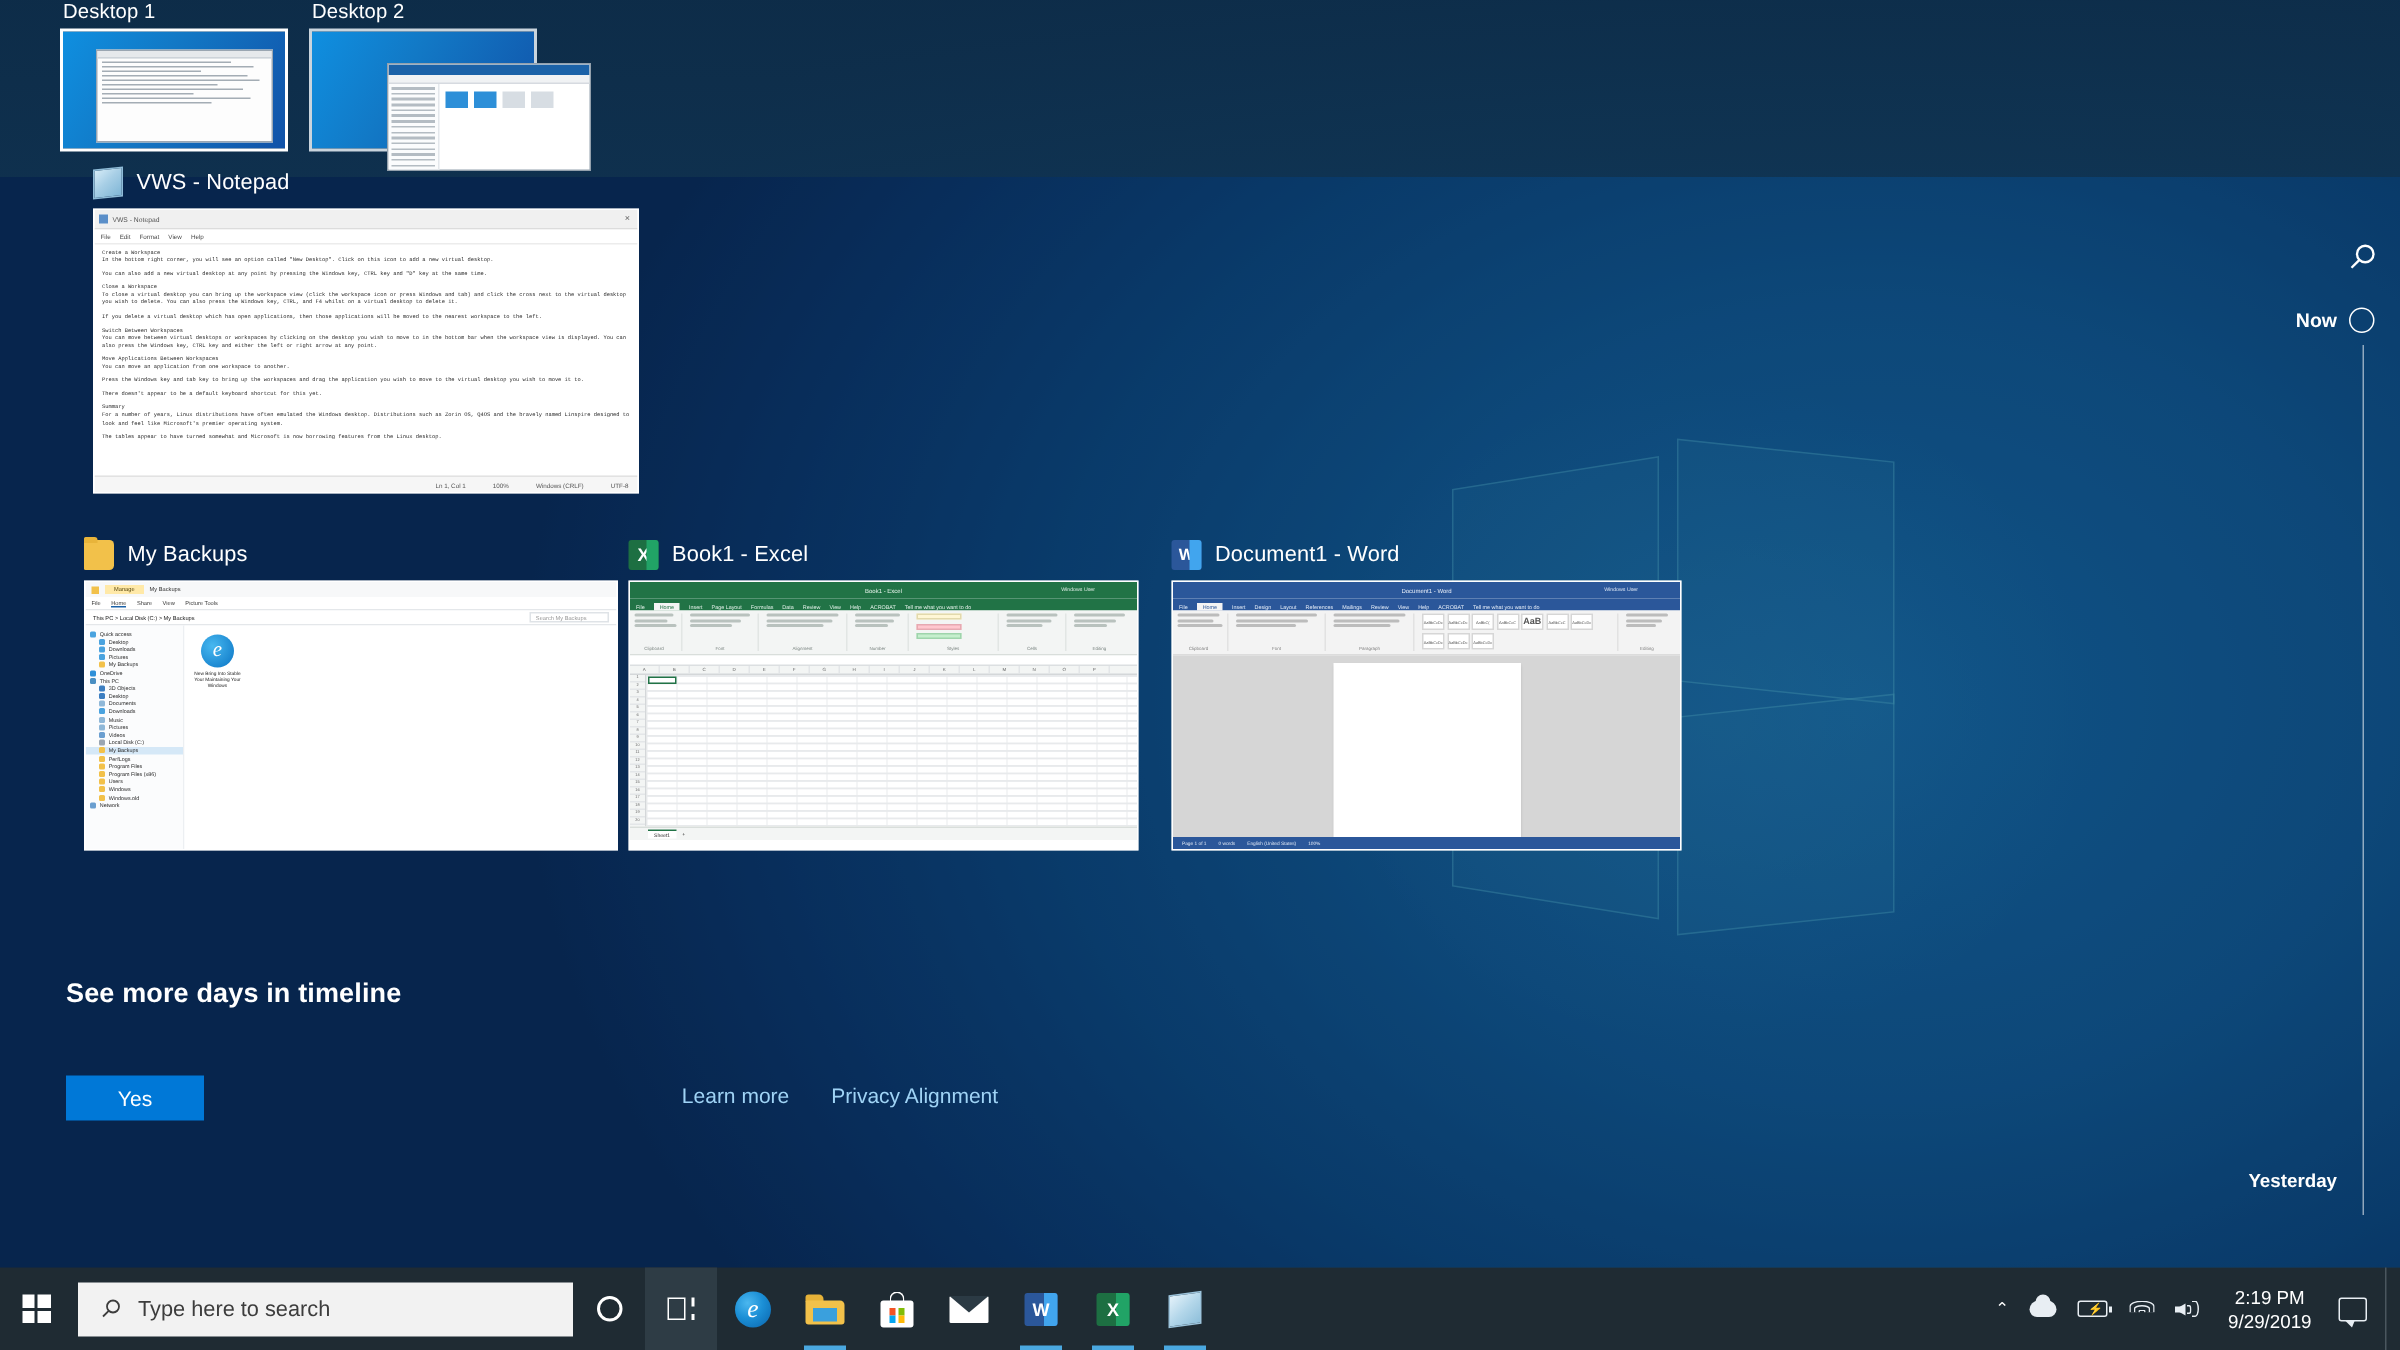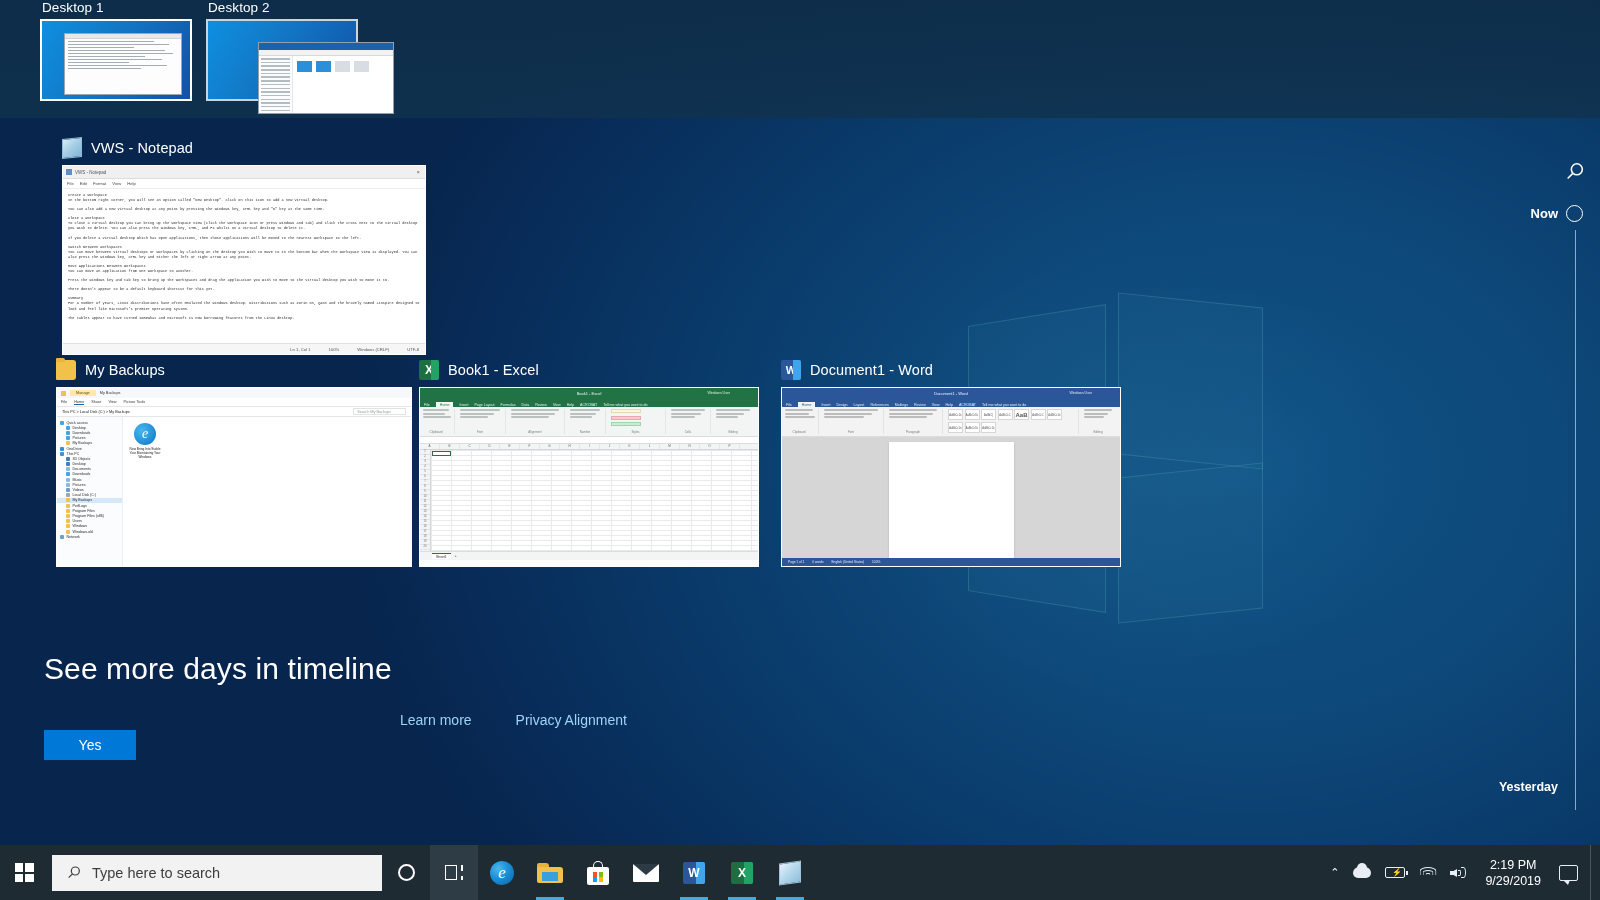--- a/index.html
+++ b/index.html
@@ -132,21 +132,21 @@
   .icon-word { background: #2b579a; border-radius: 2px; display: flex; align-items: center; justify-content: center; }
   .icon-word span { color: #fff; font-size: 11px; font-weight: bold; }
   .icon-word::after {
     content: ""; position: absolute; right: 0; top: 0; width: 8px; height: 20px;
     background: #41a5ee; border-radius: 0 2px 2px 0;
   }
 
   .win-frame { background: #ffffff; border: 1px solid rgba(255,255,255,0.55); overflow: hidden; position: relative; }
 
   
-  #card-notepad { left: 40px; top: 138px; padding-left: 22px; }
+  #card-notepad { left: 40px; top: 112px; padding-left: 22px; }
   #np-frame { width: 364px; height: 190px; }
   #np-titlebar {
     height: 13px; background: #f0f0f0; border-bottom: 1px solid #dcdcdc;
     display: flex; align-items: center; padding: 0 3px; gap: 3px;
   }
   #np-titlebar .np-ic { width: 6px; height: 6px; background: #5b8fc9; }
   #np-titlebar .np-tt { font-size: 4.5px; color: #555; }
   #np-titlebar .np-x { margin-left: auto; font-size: 6px; color: #666; padding-right: 2px; }
   #np-menubar {
     height: 10px; background: #fff; border-bottom: 1px solid #ececec;
@@ -235,25 +235,25 @@
   .wd-grp i { display: block; height: 2px; background: #bcbcbc; border-radius: 1px; }
   .wd-grp .lbl { font-size: 3px; color: #808080; margin-top: auto; text-align: center; }
   .wd-style { width: 15px; height: 11px; border: 1px solid #d6d6d6; background: #fff; font-size: 2.6px; color: #555; text-align: center; line-height: 11px; }
   #wd-page-area { height: 131px; background: #d6d6d6; display: flex; justify-content: center; padding-top: 5px; }
   #wd-page { width: 125px; background: #ffffff; box-shadow: 0 1px 2px rgba(0,0,0,0.18); }
   #wd-status { position: absolute; bottom: 0; left: 0; right: 0; height: 8px; background: #2b579a; display: flex; align-items: center; gap: 8px; padding: 0 6px; }
   #wd-status span { font-size: 3.2px; color: #e2eaf6; }
 
   
   #timeline-prompt { position: absolute; left: 44px; top: 652px; width: 700px; }
-  #tp-heading { color: #ffffff; font-size: 30px; font-weight: normal; margin-bottom: 22px; letter-spacing: 0.1px; }
+  #tp-heading { color: #ffffff; font-size: 18px; font-weight: bold; margin-bottom: 22px; letter-spacing: 0.1px; }
   #tp-cols { display: flex; gap: 36px; }
   .tp-col { width: 320px; }
   .tp-body { color: #f1f6fa; font-size: 13.6px; line-height: 20.5px; }
-  #tp-links { margin-top: 4px; display: flex; gap: 44px; }
+  #tp-links { margin-top: 27px; display: flex; gap: 28px; justify-content: center; }
   .tp-link { color: #9fd3f5; font-size: 14px; cursor: pointer; }
   #tp-yes {
     margin-top: 22px; width: 92px; height: 30px; background: #0078d7;
     color: #ffffff; font-size: 14px; border: none; cursor: pointer;
     display: flex; align-items: center; justify-content: center;
   }
 
   
   #timeline-rail { position: absolute; right: 0; top: 150px; width: 130px; height: 670px; }
   #tl-search {

